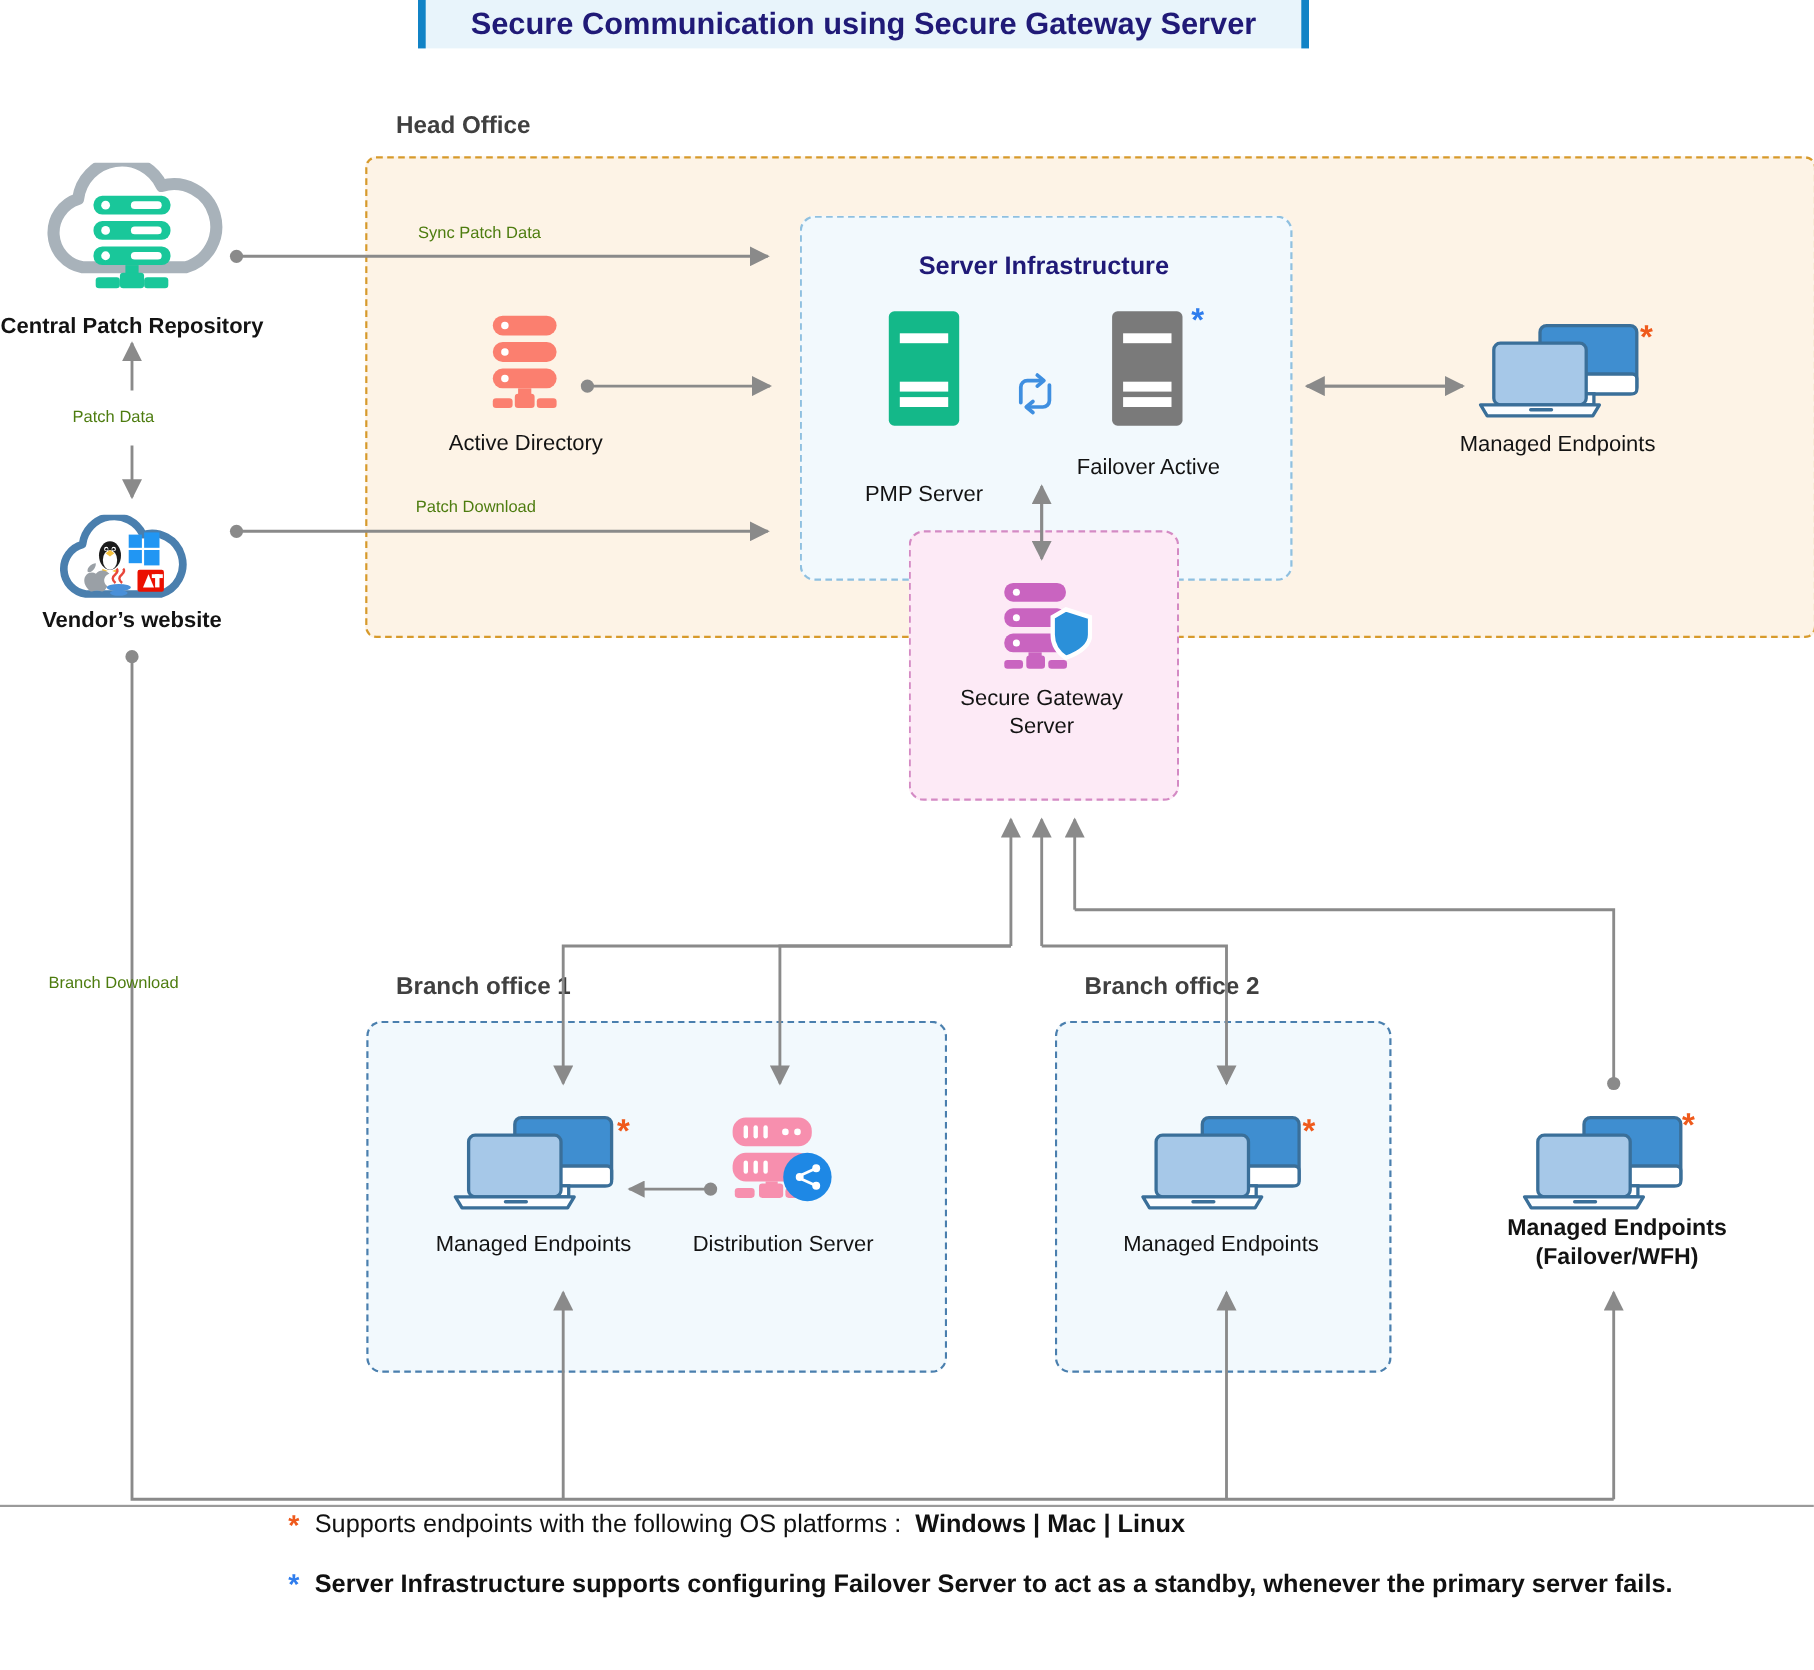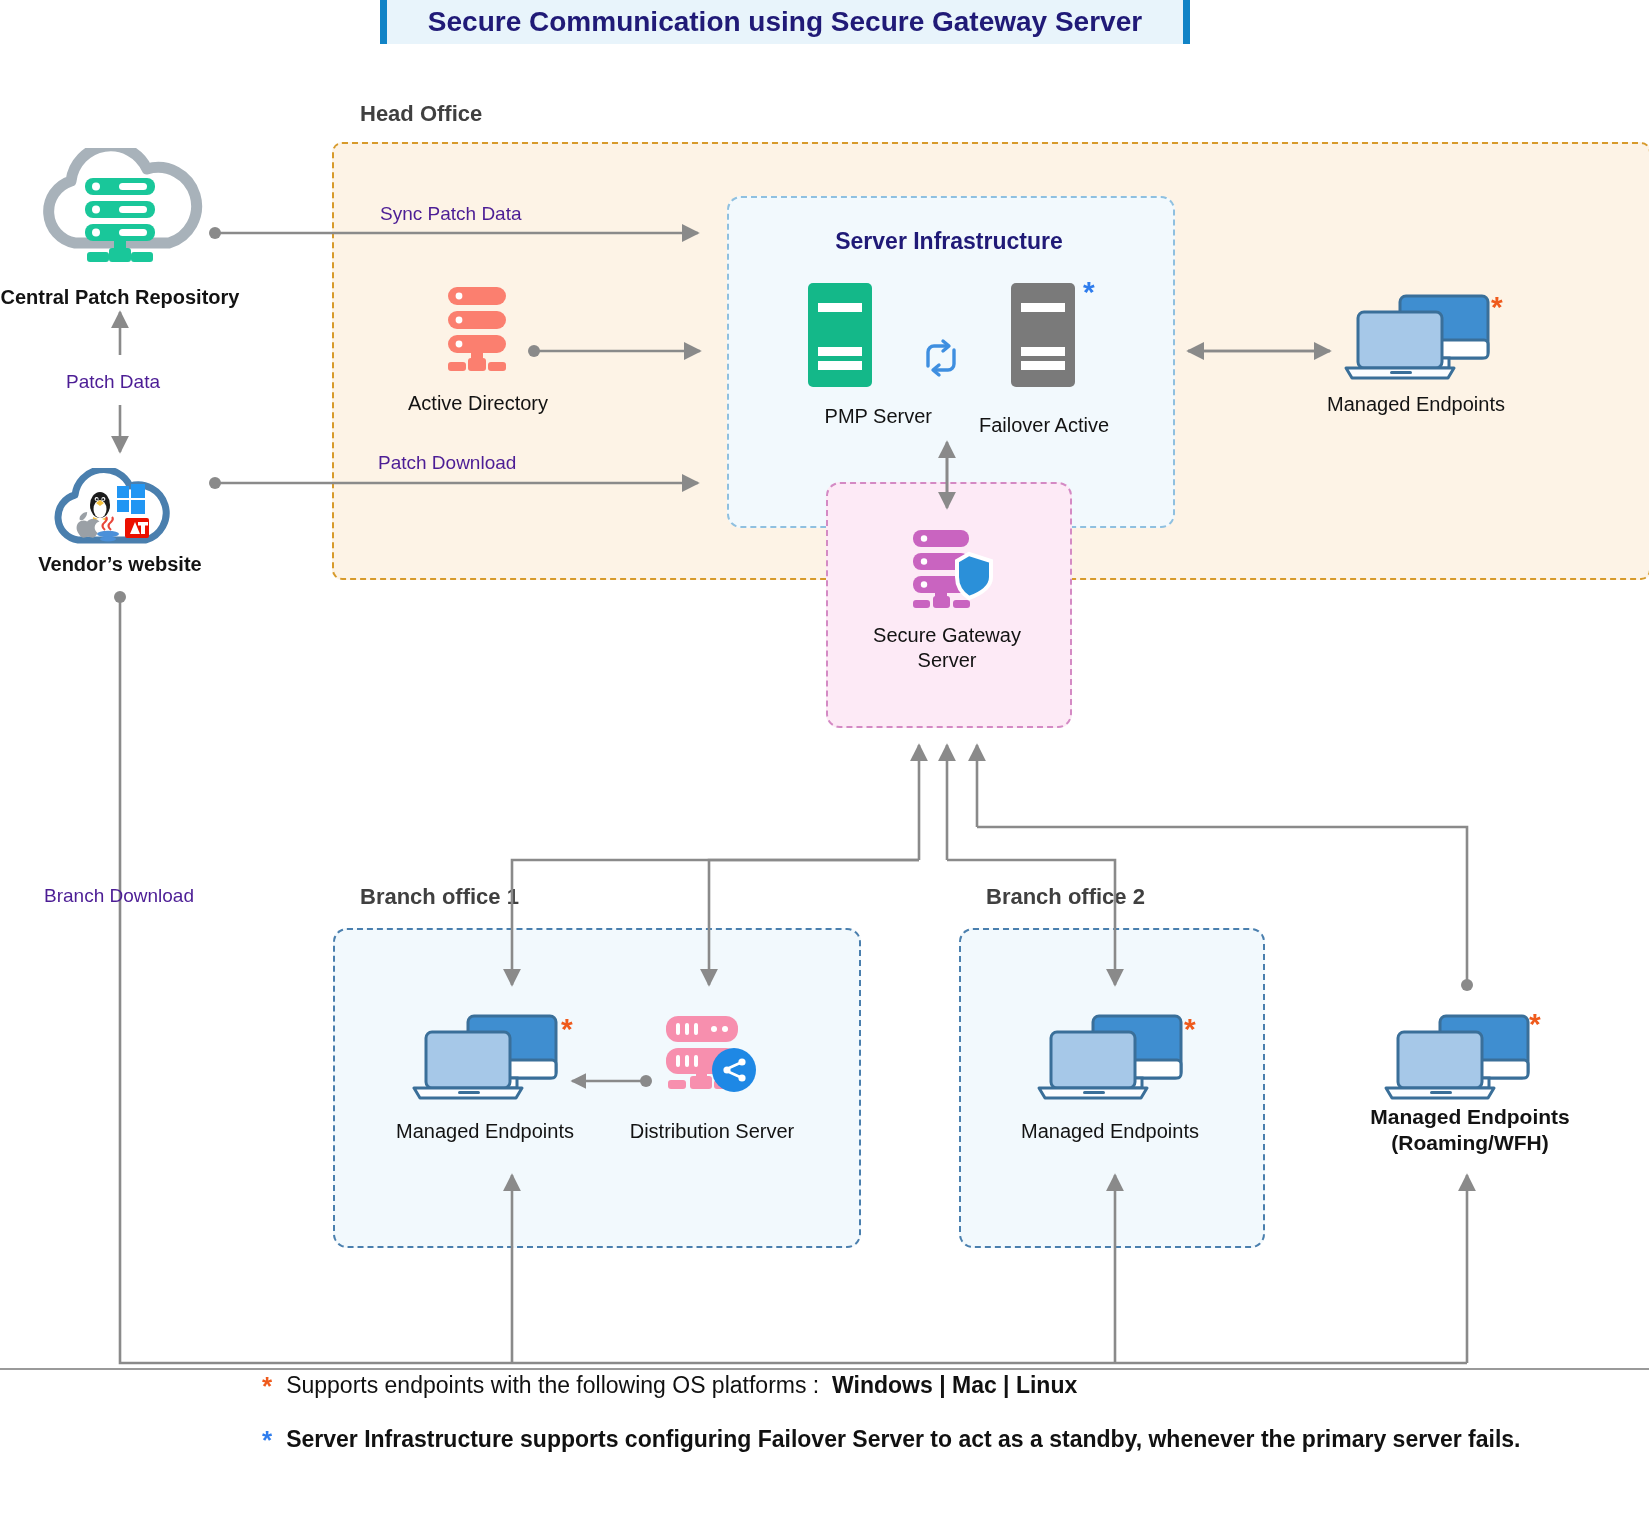--- a/index.html
+++ b/index.html
@@ -43,21 +43,21 @@
   #branch2-box{
     left:959px;top:928px;width:302px;height:316px;
     background:#f2f9fd;border:2px dashed #4a7fae;border-radius:14px;
   }
   
   .node-label{
     font-size:20px;color:#131313;text-align:center;white-space:nowrap;line-height:1.18;
   }
   .node-label.bold{font-weight:bold;font-size:21px;}
   .node-label.heavy{font-weight:bold;}
-  .edge-label{font-size:19px;color:#4c1d95;white-space:nowrap;}
+  .edge-label{font-size:15px;color:#4d7c0f;white-space:nowrap;}
   .infra-title{font-size:23px;font-weight:bold;color:#201a77;white-space:nowrap;}
   
   .ast{font-size:30px;line-height:1;font-weight:bold;}
   .ast-orange{color:#ef5a1c;}
   .ast-blue{color:#2f7ded;}
   
   #legend-divider{left:0px;top:1368px;width:1649px;height:2px;background:#9a9a9a;}
   .legend-row{display:flex;align-items:center;gap:14px;}
   .legend-text{font-size:23px;color:#111;white-space:nowrap;}
   .legend-text b{font-weight:bold;}
@@ -238,21 +238,21 @@
 <div class="abs node-label" style="left:378px;top:392px;width:200px;">Active Directory</div>
 
 <div class="abs" style="left:806px;top:281px;width:68px;height:108px;">
   <svg viewBox="0 0 68 108" width="68" height="108">
     <rect x="2" y="2" width="64" height="104" rx="5" fill="#14b889"></rect>
     <rect x="12" y="22" width="44" height="9" fill="#ffffff"></rect>
     <rect x="12" y="66" width="44" height="9" fill="#ffffff"></rect>
     <rect x="12" y="80" width="44" height="9" fill="#ffffff"></rect>
   </svg>
 </div>
-<div class="abs node-label" style="left:748px;top:405px;width:184px;text-align:right;">PMP Server</div>
+<div class="abs node-label" style="left:748px;top:438px;width:184px;">PMP Server</div>
 
 <div class="abs" style="left:918px;top:336px;width:46px;height:44px;">
   <svg viewBox="0 0 46 44" width="46" height="44">
     <path d="M10 30 L10 16 a6 6 0 0 1 6 -6 L29 10" fill="none" stroke="#3f8fe0" stroke-width="3.4" stroke-linecap="round"></path>
     <path d="M25 5 L31 10 L25 15" fill="none" stroke="#3f8fe0" stroke-width="3.4" stroke-linecap="round" stroke-linejoin="round"></path>
     <path d="M36 14 L36 28 a6 6 0 0 1 -6 6 L17 34" fill="none" stroke="#3f8fe0" stroke-width="3.4" stroke-linecap="round"></path>
     <path d="M21 29 L15 34 L21 39" fill="none" stroke="#3f8fe0" stroke-width="3.4" stroke-linecap="round" stroke-linejoin="round"></path>
   </svg>
 </div>
 
@@ -370,21 +370,21 @@
     <rect x="62" y="4" width="88" height="62" rx="6" fill="#3f8ed0" stroke="#3a6f99" stroke-width="3"></rect>
     <rect x="62" y="48" width="88" height="18" rx="4" fill="#ffffff" stroke="#3a6f99" stroke-width="3"></rect>
     <rect x="99" y="66" width="12" height="10" fill="#ffffff" stroke="#3a6f99" stroke-width="3"></rect>
     <rect x="20" y="20" width="84" height="56" rx="6" fill="#a6c8e8" stroke="#3a6f99" stroke-width="3"></rect>
     <path d="M8 76 L116 76 L110 86 L14 86 Z" fill="#fbfdff" stroke="#3a6f99" stroke-width="3" stroke-linejoin="round"></path>
     <rect x="52" y="79" width="22" height="3" rx="1.5" fill="#3a6f99"></rect>
   </svg>
 </div>
 <div class="abs ast ast-orange" style="left:1529px;top:1009px;">*</div>
 <div class="abs node-label bold" style="left:1345px;top:1105px;width:250px;">Managed Endpoints</div>
-<div class="abs node-label bold" style="left:1345px;top:1131px;width:250px;">(Roaming/WFH)</div>
+<div class="abs node-label bold" style="left:1345px;top:1131px;width:250px;">(Failover/WFH)</div>
 
 <div class="abs" id="legend-divider"></div>
 
 <div class="abs legend-row" style="left:262px;top:1372px;">
   <span class="ast ast-orange" style="font-size:26px;">*</span>
   <span class="legend-text">
     <span>Supports endpoints with the following OS platforms :</span>&nbsp;&nbsp;<b>Windows  |  Mac  |  Linux</b>
   </span>
 </div>
 

